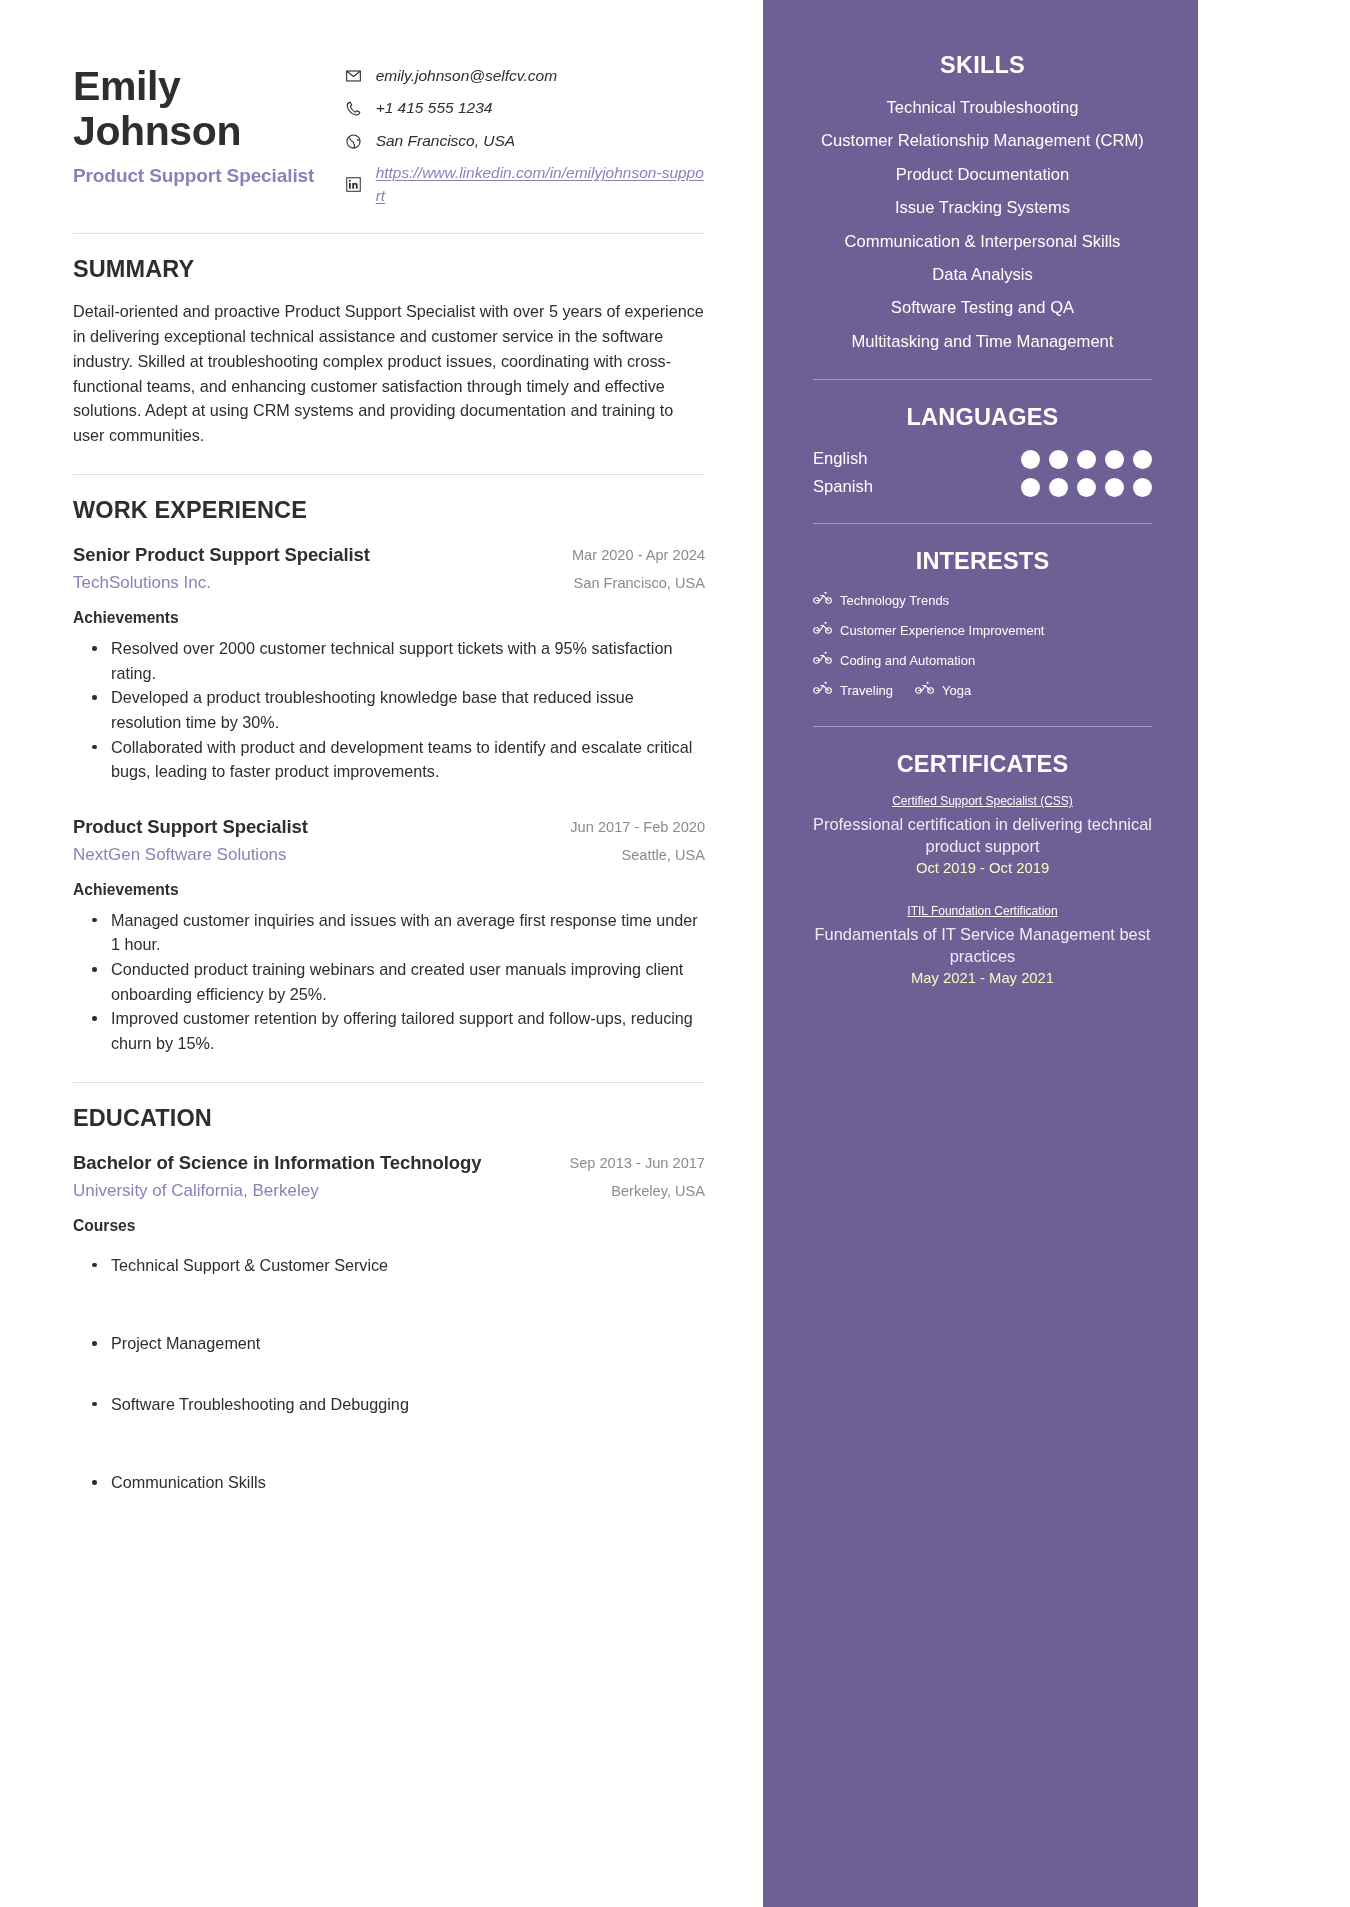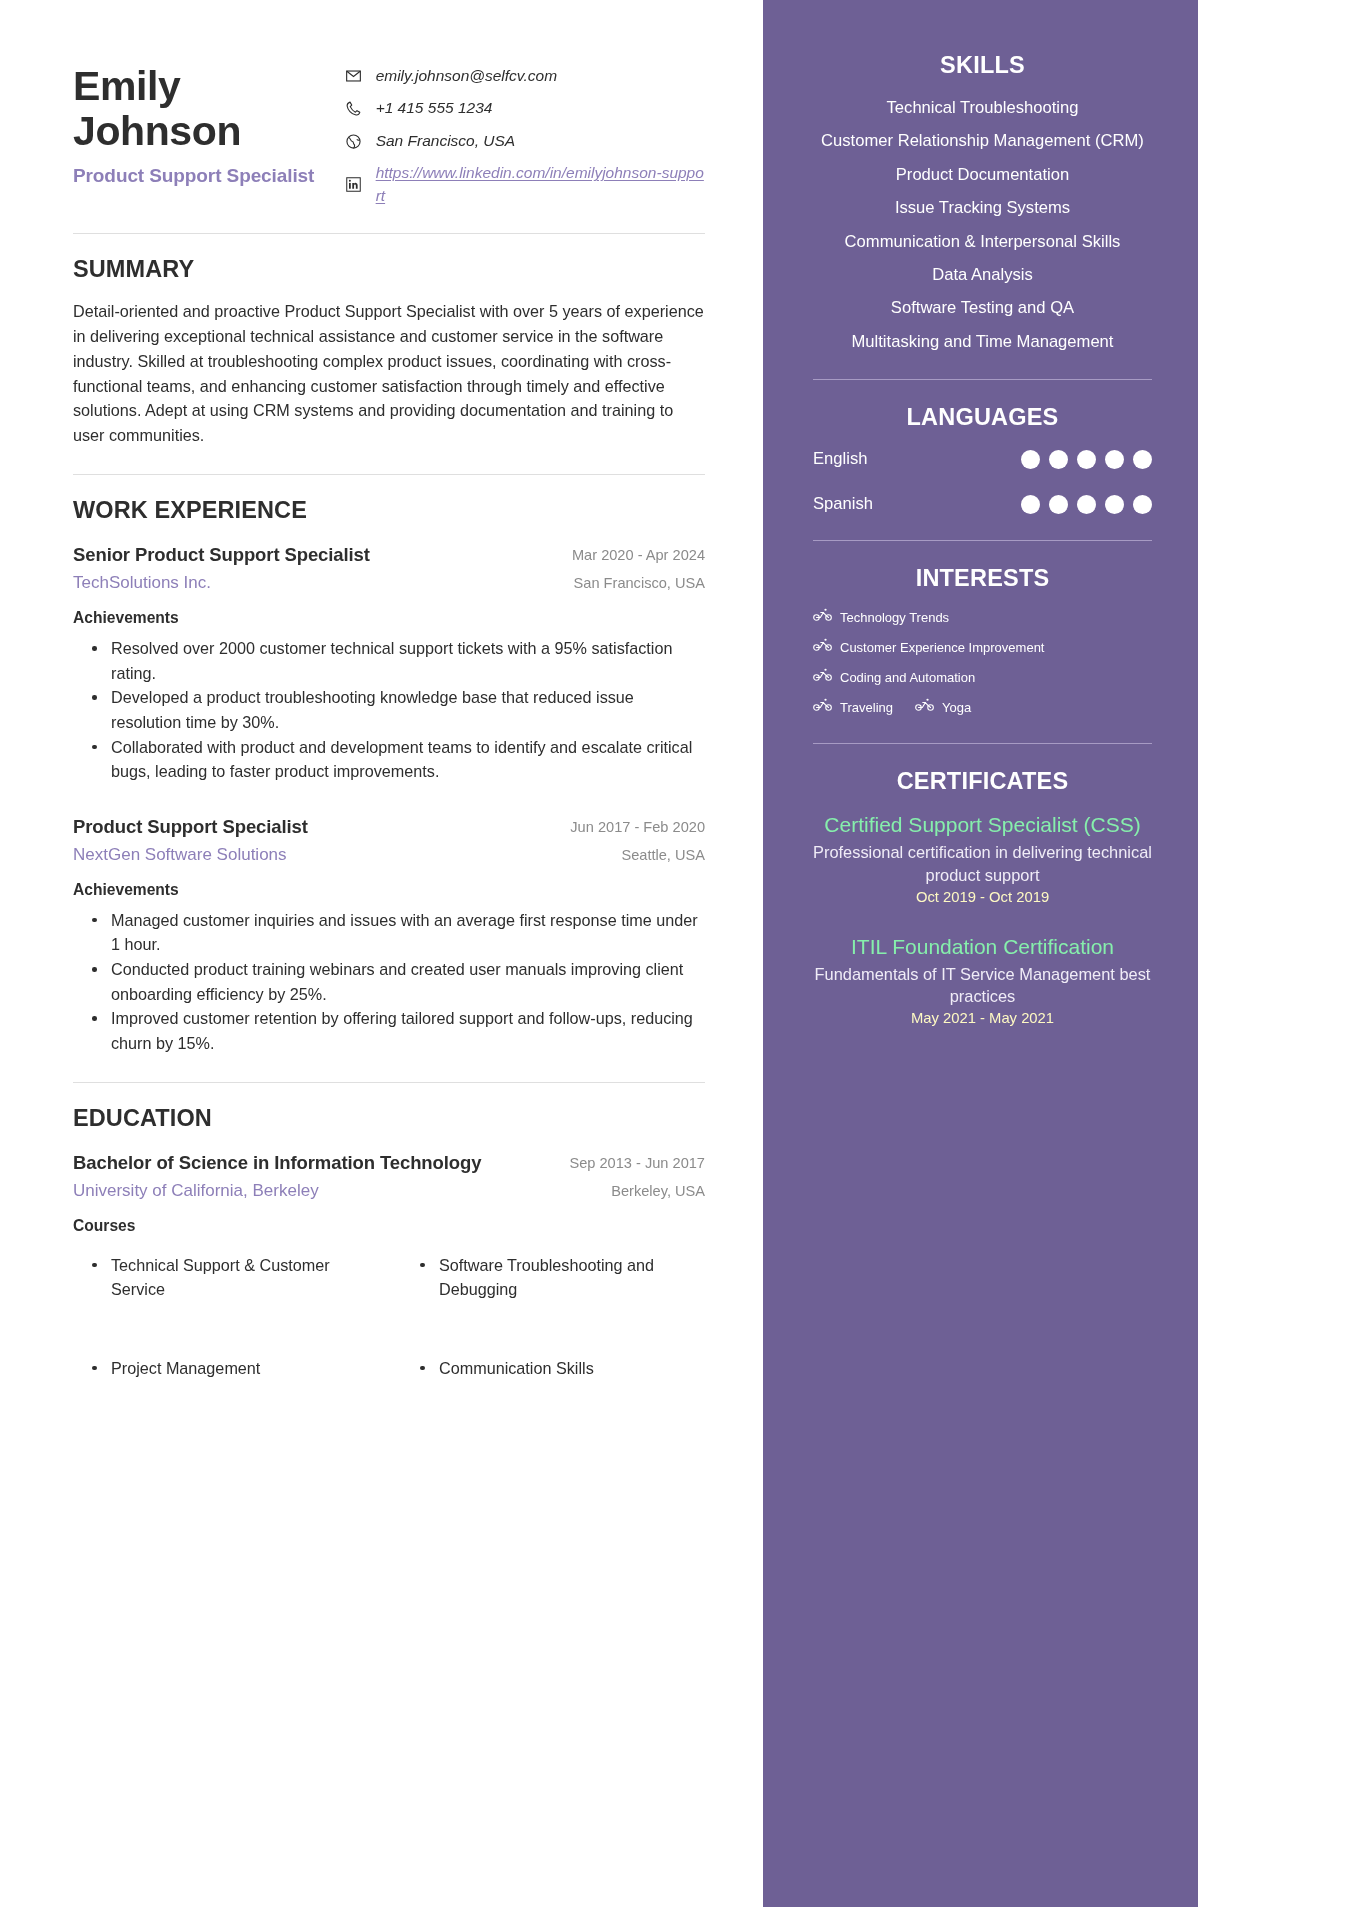--- a/index.html
+++ b/index.html
@@ -162,21 +162,21 @@
     top: 10px;
     width: 4.5px;
     height: 4.5px;
     border-radius: 50%;
     background: #2e2e2e;
   }
 
   .courses-grid {
     margin-top: 6px;
     display: grid;
-    grid-template-columns: 1fr 1fr;
+    grid-template-columns: 1fr;
     column-gap: 26px;
     row-gap: 0px;
     gap: 24px;
   }
   .courses-grid ul.bullets { margin-top: 12px; }
   .courses-grid ul.bullets li { margin-top: 54px; }
   .courses-grid ul.bullets li:first-child { margin-top: 0; }
 
   
   .sidebar {
@@ -208,21 +208,21 @@
     font-size: 16.6px;
     line-height: 1.35;
     color: #ffffff;
   }
 
   
   .lang-list {
     margin-top: 18px;
     display: flex;
     flex-direction: column;
-    gap: 25px;
+    gap: 8px;
   }
   .lang-row {
     display: flex;
     align-items: center;
     justify-content: space-between;
   }
   .lang-name { font-size: 16.6px; color: #ffffff; }
   .dots { display: flex; gap: 9px; }
   .dot {
     width: 19px;
@@ -259,23 +259,24 @@
   .interest-label { max-width: 280px; }
 
   
   .cert-list {
     margin-top: 16px;
     display: flex;
     flex-direction: column;
     gap: 28px;
   }
   .cert-title {
-    font-size: 21px;
+    font-size: 12px;
     line-height: 1.3;
-    color: #86efac;
+    color: #ffffff;
+    text-decoration: underline;
   }
   .cert-desc {
     margin-top: 3px;
     font-size: 16.4px;
     line-height: 1.35;
     color: #f0ecf7;
   }
   .cert-date {
     margin-top: 3px;
     font-size: 14.8px;

